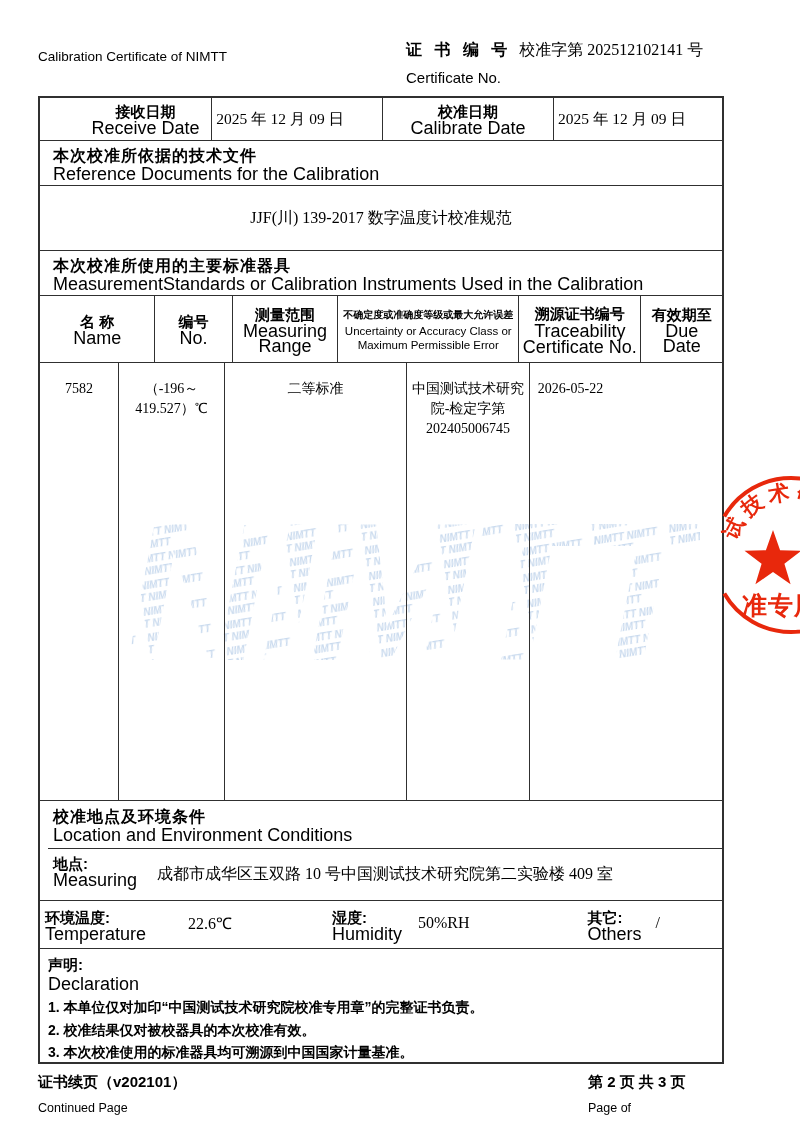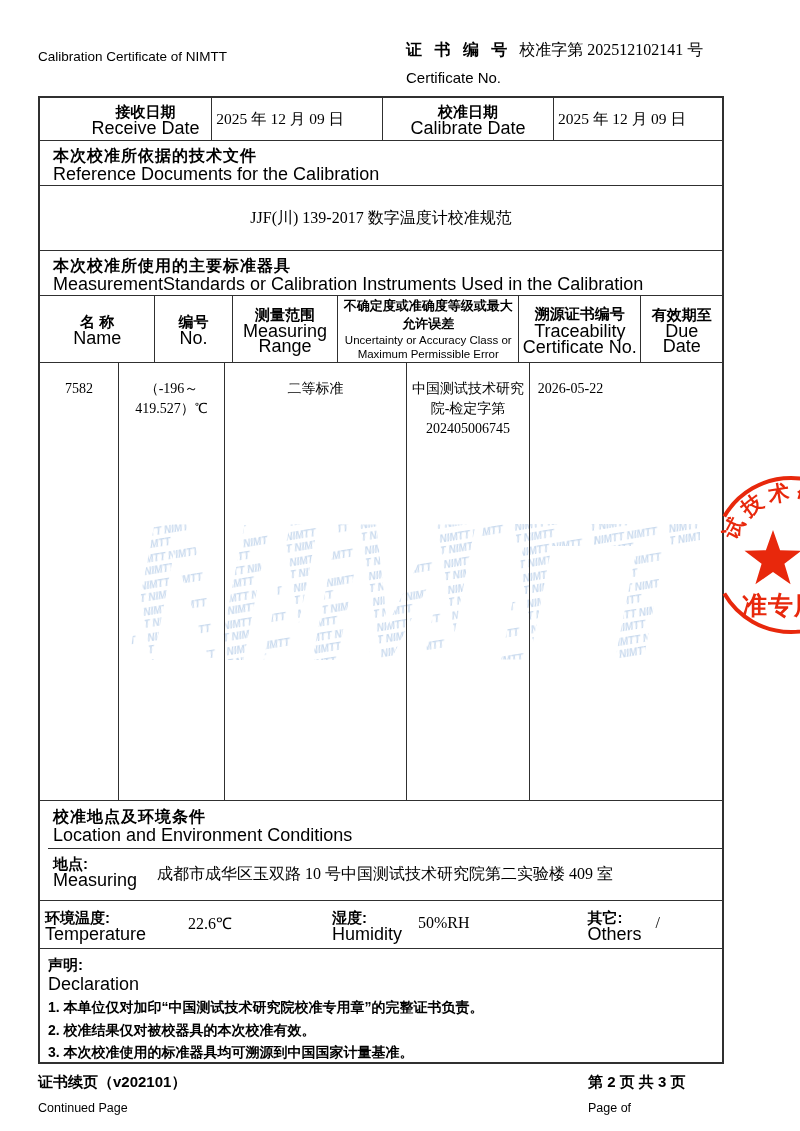--- a/index.html
+++ b/index.html
@@ -41,21 +41,21 @@
 
   .ref-row { height:65px; align-items:center; justify-content:center; display:flex; }
   .ref-row .doc { font-size:16px; }
 
   .std-head { height:67px; }
   .std-data { height:438px; }
   .std-data .cell { justify-content:flex-start; padding-top:16px; font-size:14px; line-height:20px; padding-left:3px; padding-right:3px; }
   .c1 { width:115px; } .c2 { width:78px; } .c3 { width:106px; }
   .c4 { width:182px; } .c5 { width:123px; } .c6 { width:82px; }
   .std-head .cell { padding:2px 3px; }
-  .std-head .c4 .lbl-cn { font-size:13px; line-height:18px; }
+  .std-head .c4 .lbl-cn { font-size:10px; line-height:18px; }
   .std-head .c4 .lbl-en { font-size:11.5px; line-height:14px; }
   .std-head .c5 .lbl-en { line-height:16px; }
 
   .loc-title { height:48px; }
   .loc-row { height:52px; position:relative; align-items:center;margin-left:8px; }
   .loc-row .labels { position:absolute; left:5px; top:5px; text-align:left; }
   .loc-row .labels .lbl-cn { text-align:left; }
   .loc-row .value { width:100%; text-align:center; font-size:16px; }
 
   .env-row { height:48px; display:flex; align-items:center; }

